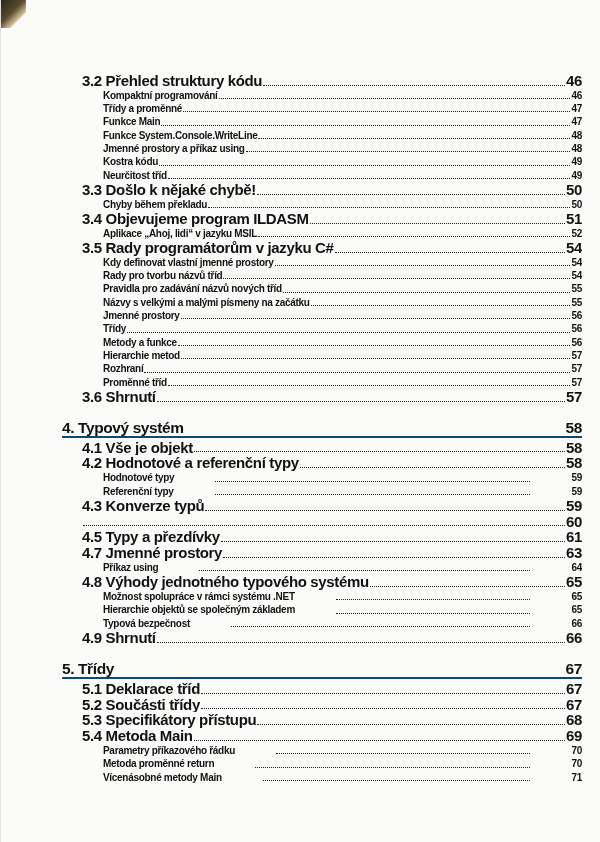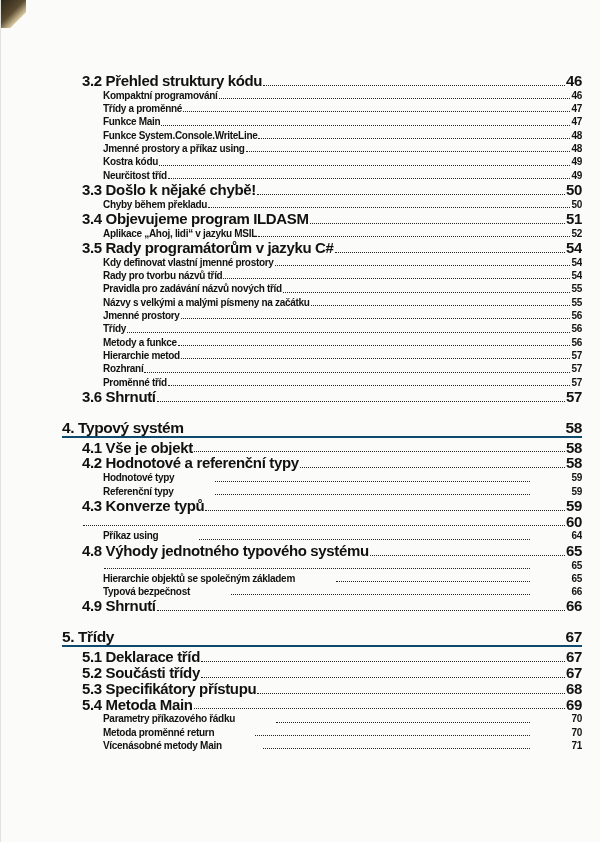--- a/index.html
+++ b/index.html
@@ -204,31 +204,42 @@
     </div>
     <div class="row sec">
       <span class="label">4.3 Konverze typů</span>
       <span class="dots"></span>
       <span class="page">59</span>
     </div>
     <div class="row sec">
       <span class="dots"></span>
       <span class="page">60</span>
     </div>
+    <div class="row sec">
+      <span class="label">4.5 Typy a přezdívky</span>
+      <span class="dots"></span>
+      <span class="page">61</span>
+    </div>
+    <div class="row sec">
+      <span class="label">4.7 Jmenné prostory</span>
+      <span class="dots"></span>
+      <span class="page">63</span>
+    </div>
     <div class="row sub small">
       <span class="label">Příkaz using</span>
       <span class="dots"></span>
       <span class="page">64</span>
     </div>
     <div class="row sec">
       <span class="label">4.8 Výhody jednotného typového systému</span>
       <span class="dots"></span>
       <span class="page">65</span>
     </div>
     <div class="row sub small">
+      <span class="label">Možnost spolupráce v rámci systému .NET</span>
       <span class="dots"></span>
       <span class="page">65</span>
     </div>
     <div class="row sub small">
       <span class="label">Hierarchie objektů se společným základem</span>
       <span class="dots"></span>
       <span class="page">65</span>
     </div>
     <div class="row sub small">
       <span class="label">Typová bezpečnost</span>

